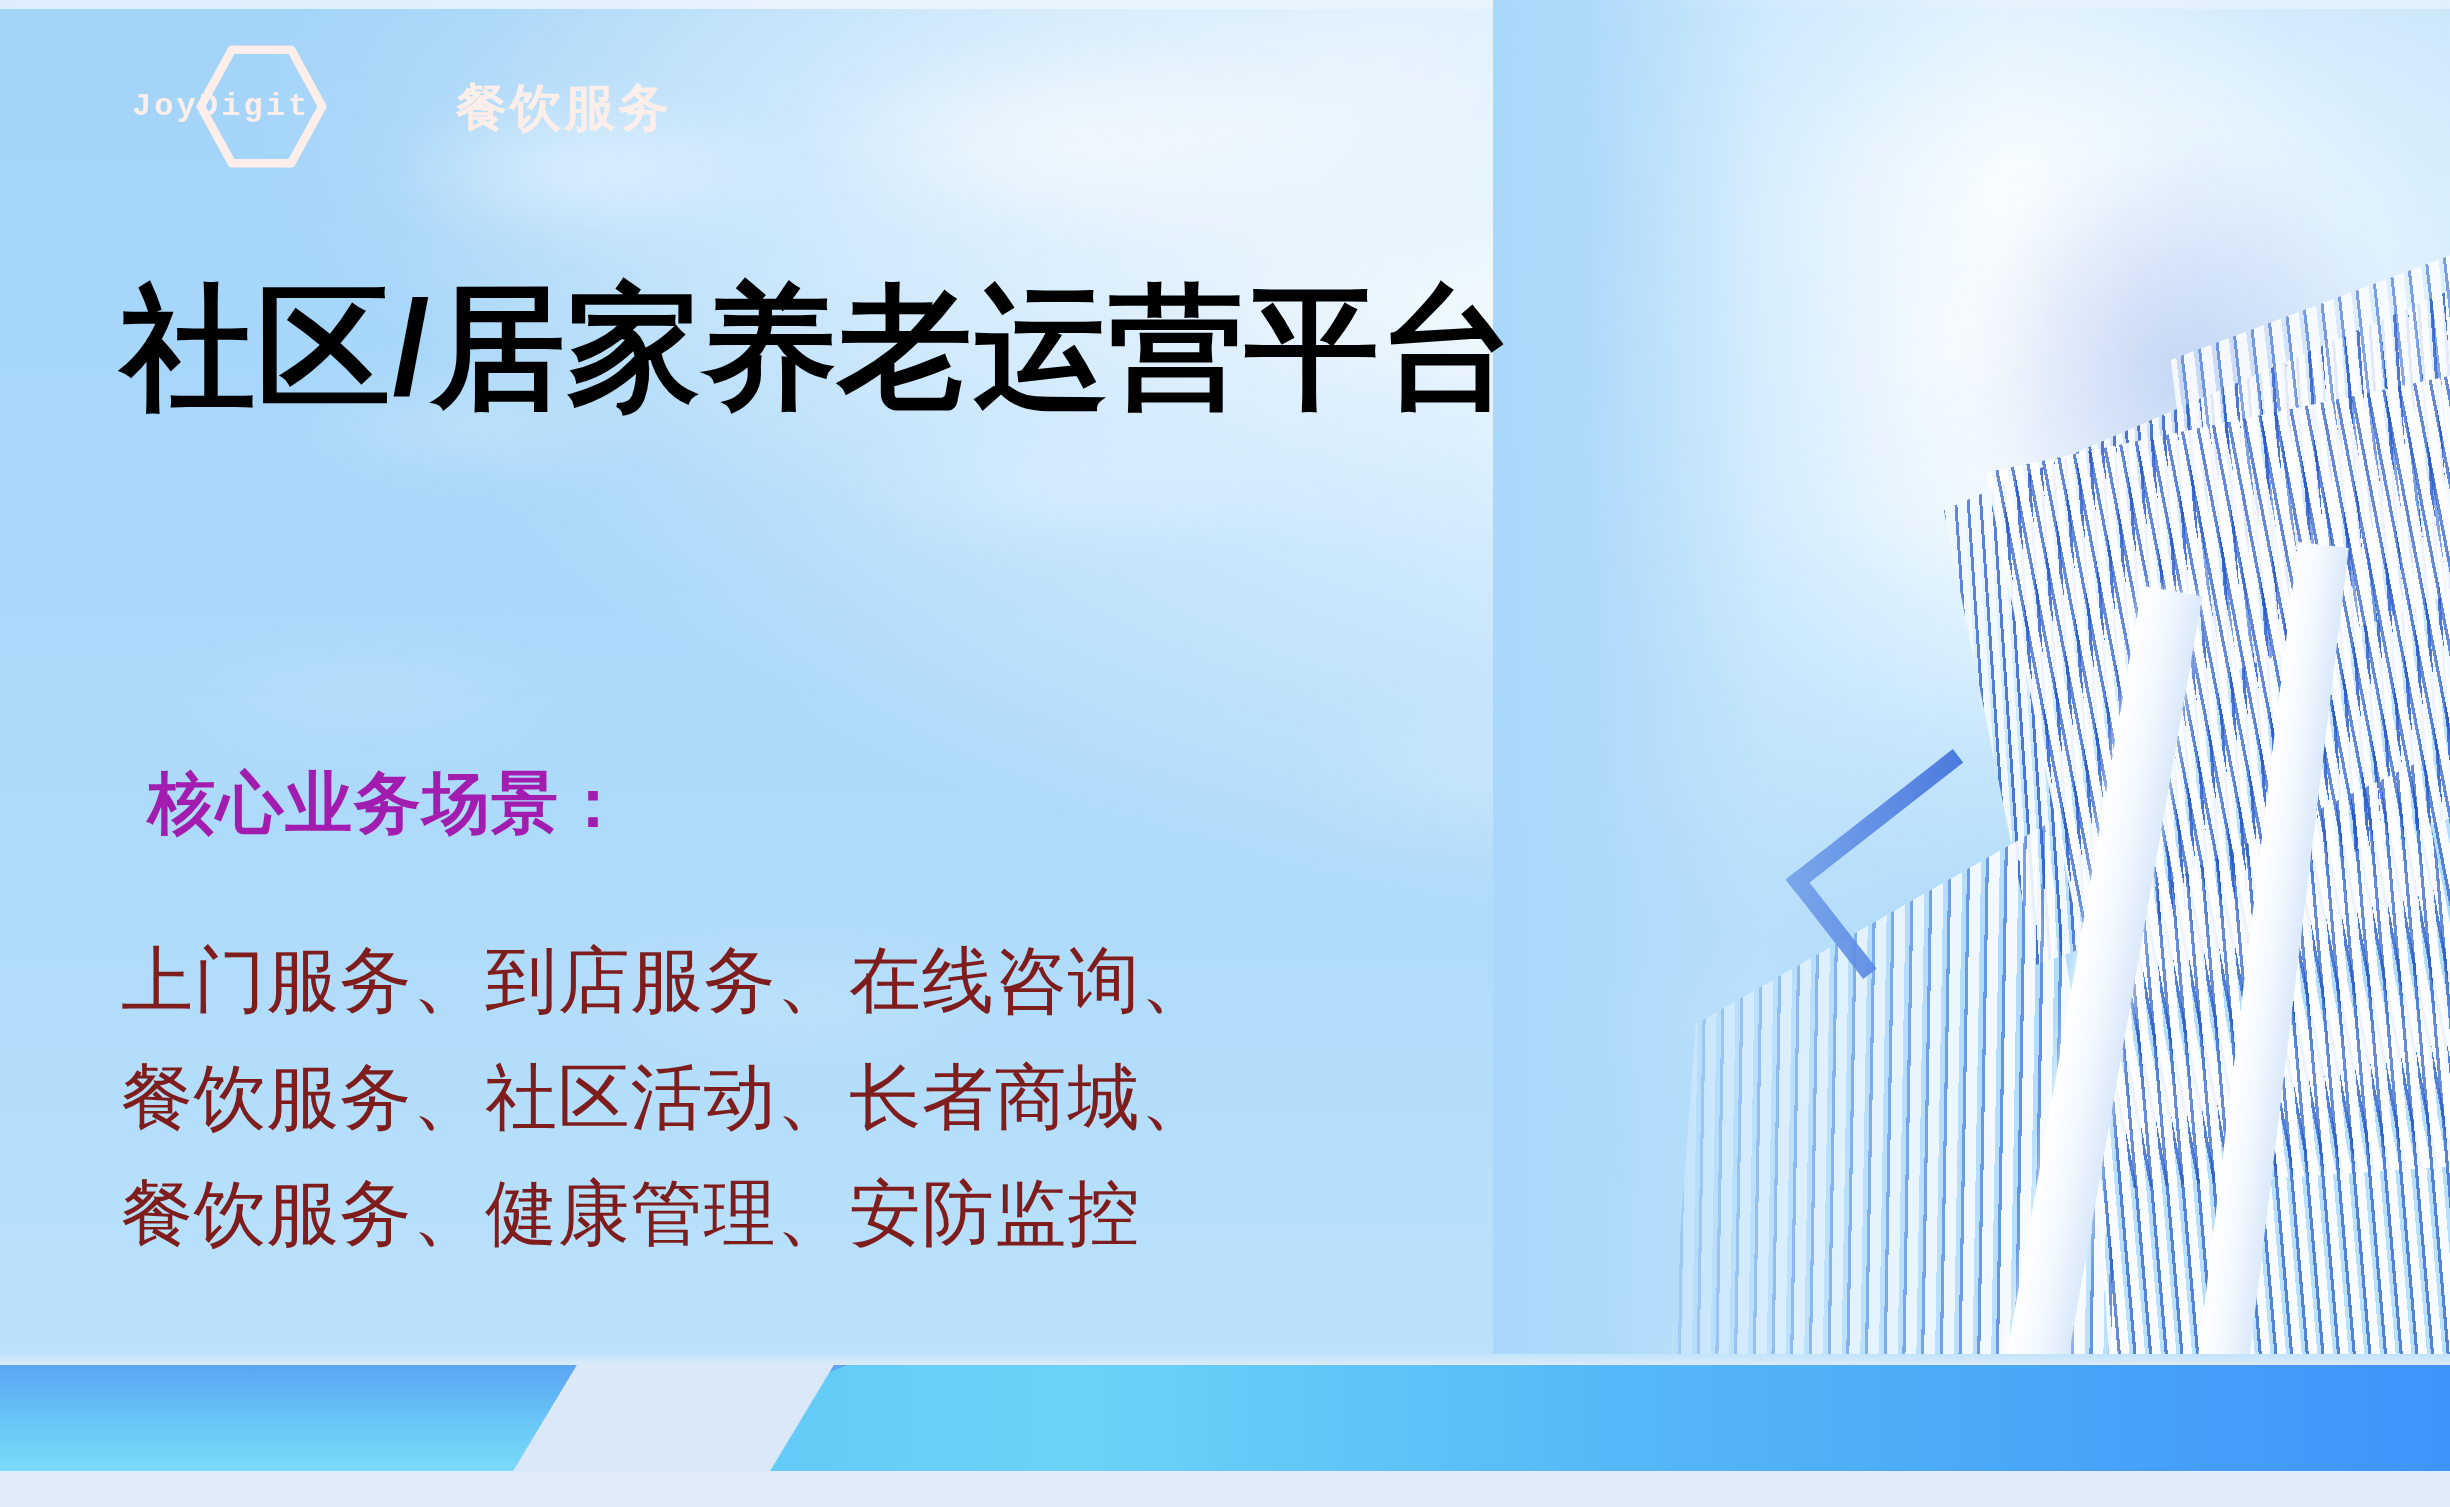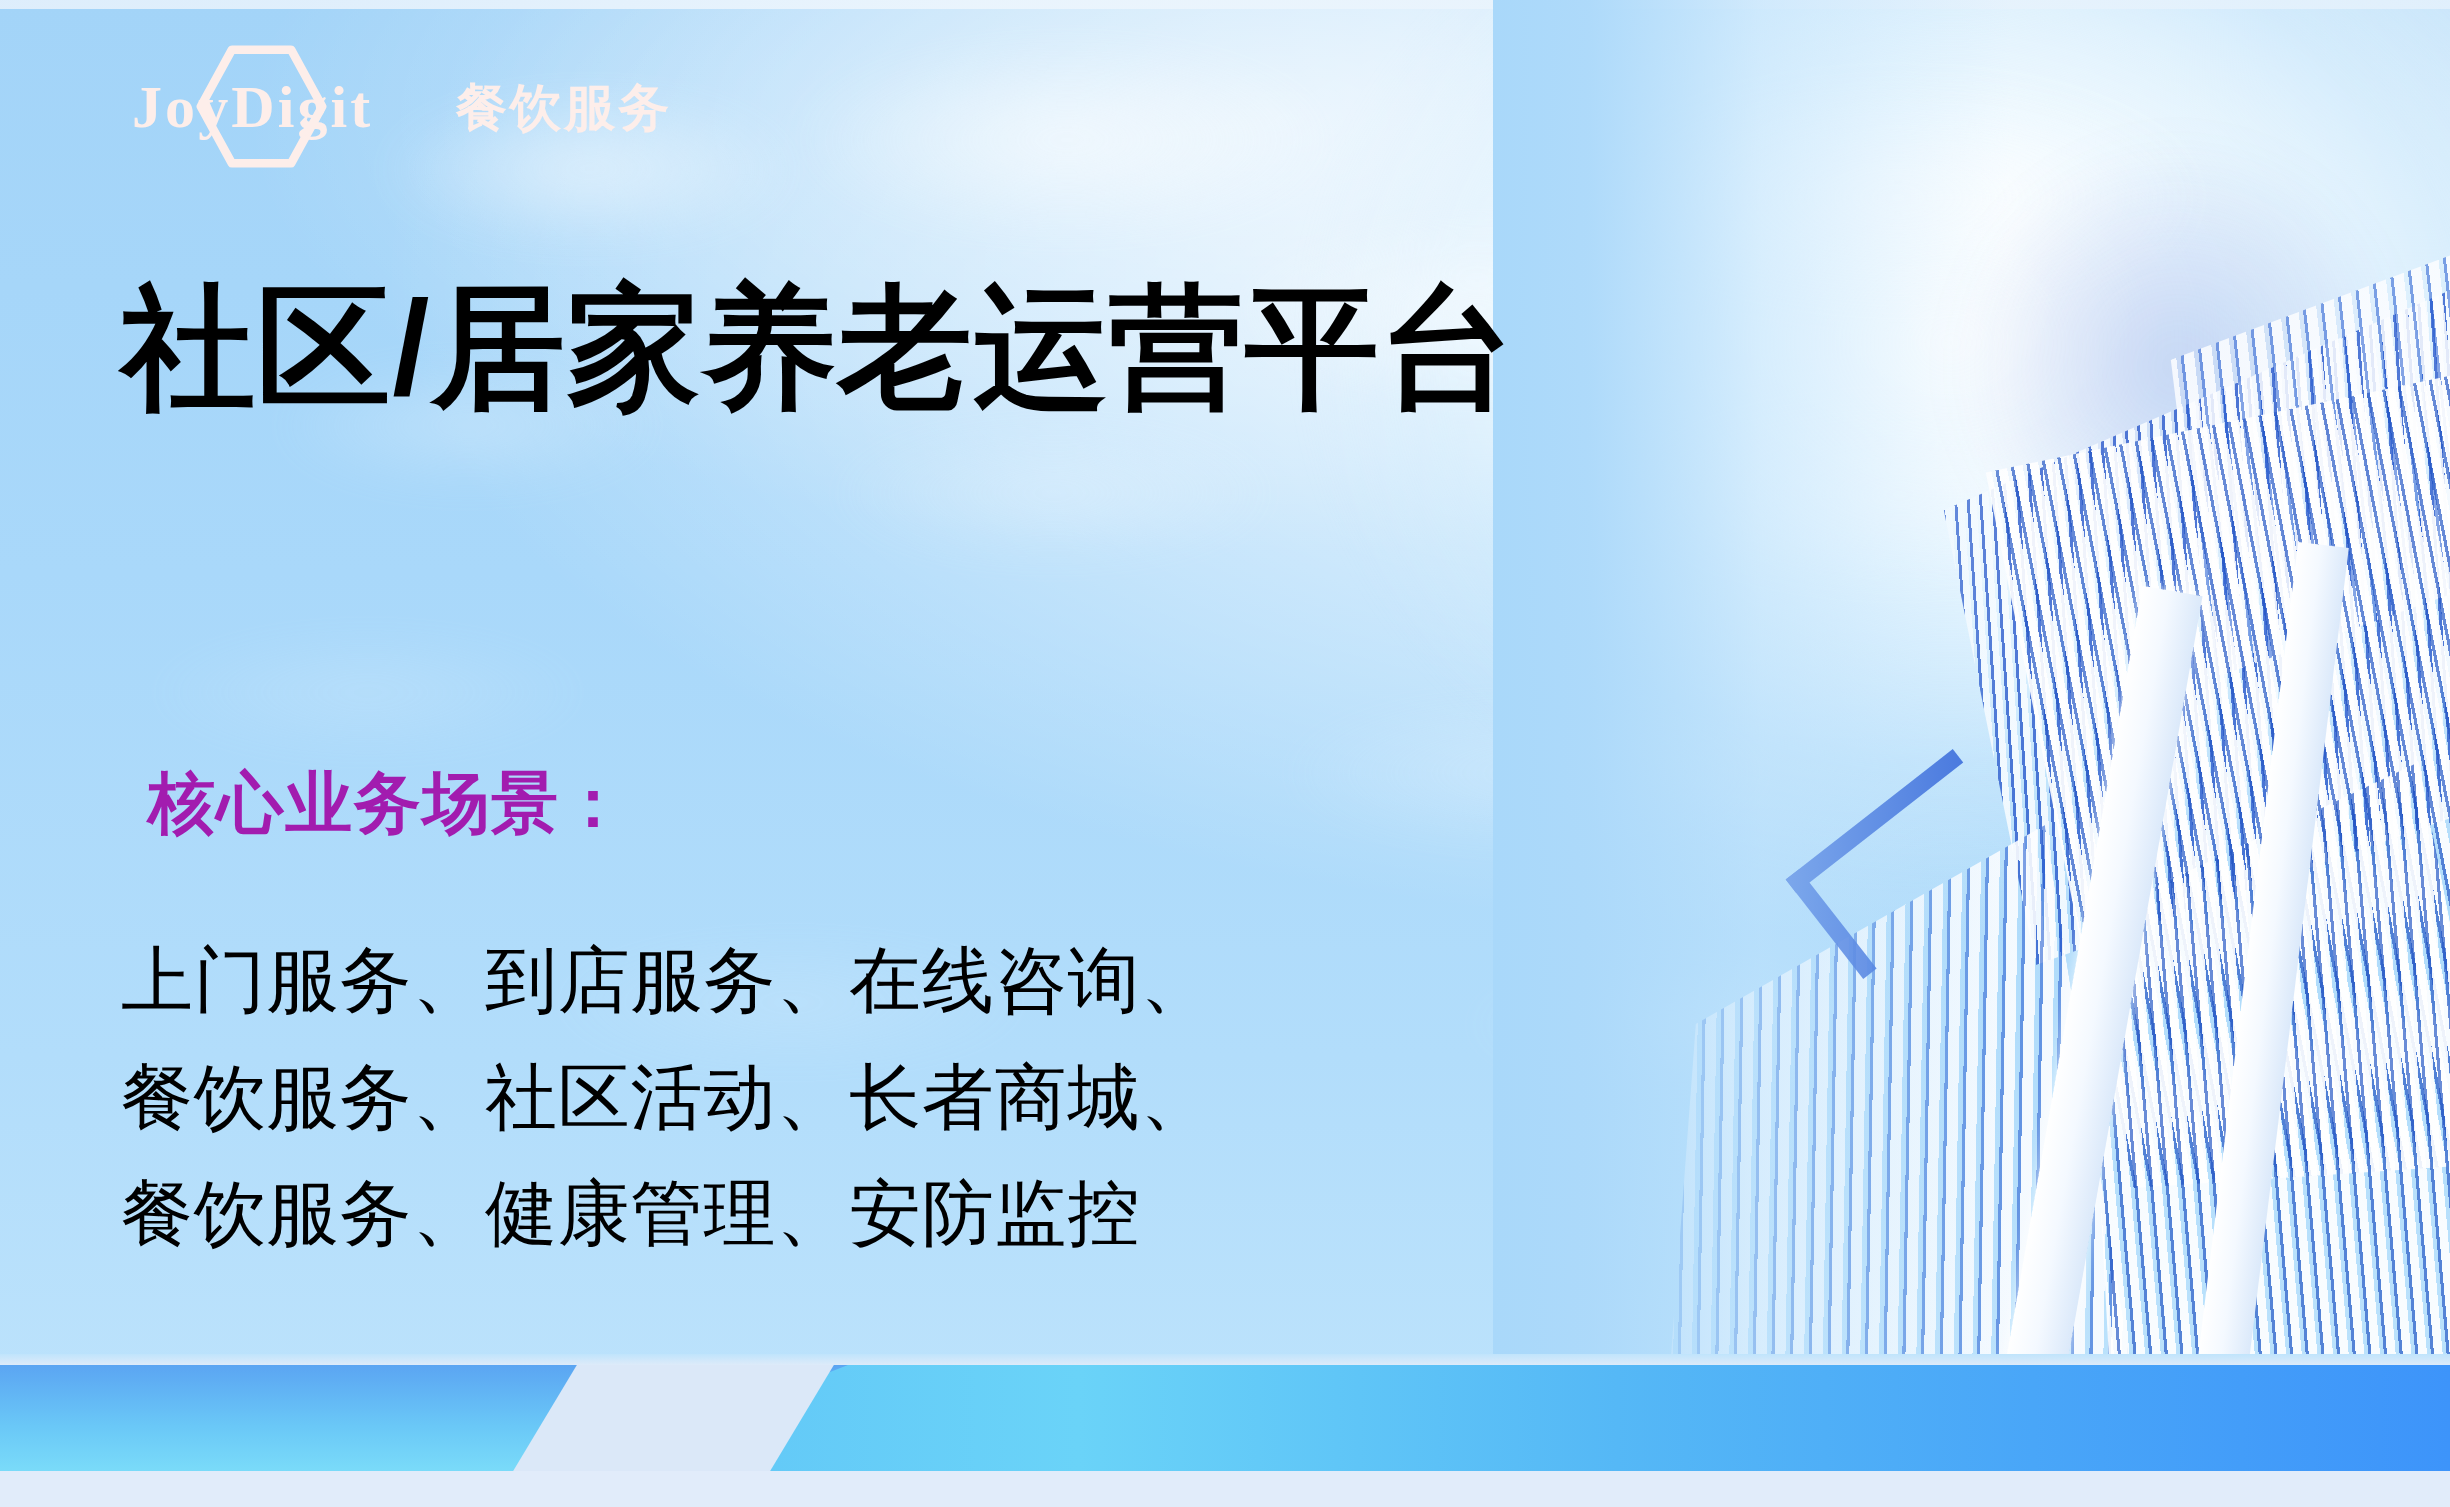--- a/index.html
+++ b/index.html
@@ -237,23 +237,23 @@
     position: absolute;
     left: 64px;
     top: -18.7px;
     width: 131px;
     height: 123px;
   }
   .hexagon svg { display: block; width: 100%; height: 100%; }
   .logo-wordmark {
     position: relative;
     z-index: 2;
-    font-family: Liberation Serif, serif;
+    font-family: Liberation Mono, monospace;
     font-weight: 700;
-    font-size: 60px;
+    font-size: 32px;
     letter-spacing: 3.1px;
     color: #fdeeea;
     line-height: 1;
   }
   .logo-cn {
     font-size: 51px;
     font-weight: 700;
     color: #fdeeea;
     letter-spacing: 3.1px;
     line-height: 1;
@@ -287,21 +287,21 @@
     white-space: nowrap;
   }
 
   
   .body-lines {
     position: absolute;
     left: 121px;
     top: 922px;
     font-size: 72px;
     font-weight: 400;
-    color: #000000;
+    color: #7f1d1d;
     line-height: 1.62;
     letter-spacing: 0.8px;
   }
   .body-lines .ln { white-space: nowrap; }
 
   
   .bottom-bar {
     position: absolute;
     left: 0;
     right: 0;

